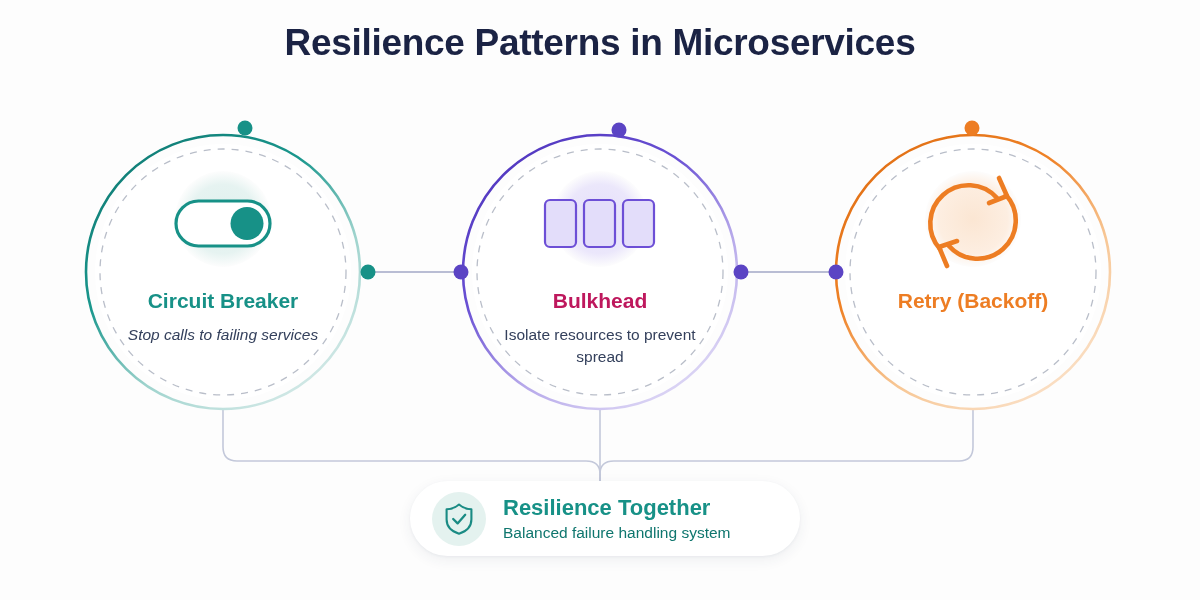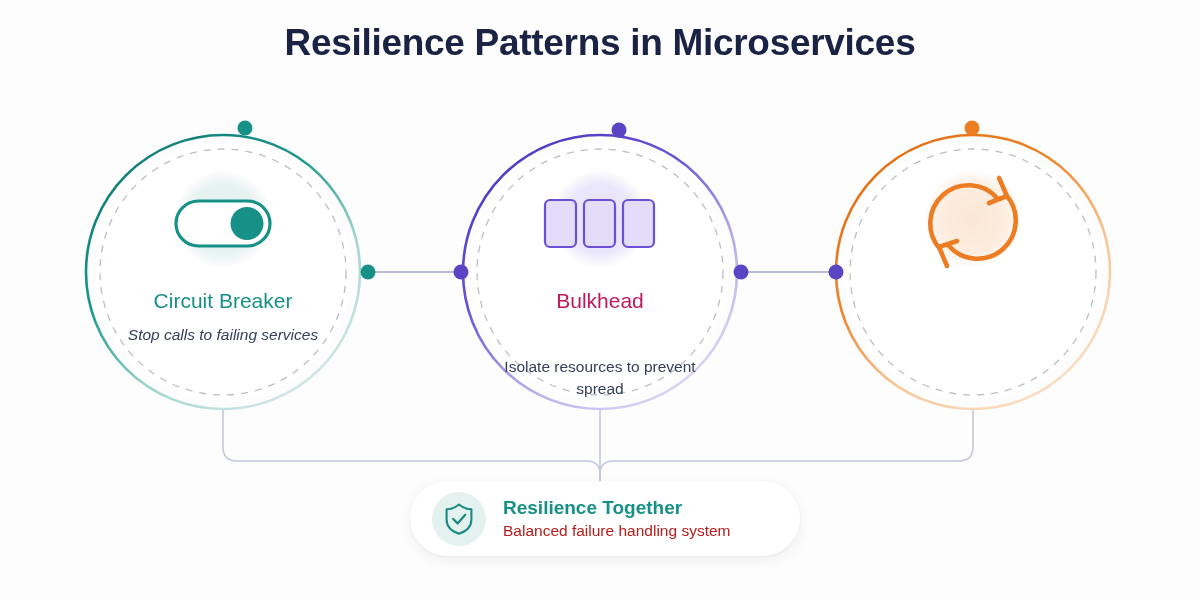--- a/index.html
+++ b/index.html
@@ -39,21 +39,21 @@
     width: 1200px;
     height: 600px;
     pointer-events: none;
   }
   
   .node-label {
     position: absolute;
     width: 300px;
     text-align: center;
     font-size: 21px;
-    font-weight: normal;
+    font-weight: bold;
     line-height: 1.1;
   }
   .node-desc {
     position: absolute;
     width: 240px;
     text-align: center;
     font-size: 15.5px;
     line-height: 1.42;
     color: #34405c;
   }
@@ -79,28 +79,28 @@
     background: #e4f2ef;
     display: flex;
     align-items: center;
     justify-content: center;
     flex: 0 0 auto;
   }
   #summary-text {
     margin-left: 17px;
   }
   #summary-title {
-    font-size: 19px;
+    font-size: 22px;
     font-weight: bold;
     color: #179187;
     line-height: 1.25;
   }
   #summary-desc {
     font-size: 15.5px;
-    color: #b91c1c;
+    color: #0f766e;
     line-height: 1.3;
     margin-top: 2px;
   }
 </style>
 </head>
 <body>
 
 <div id="stage">
 
   <div id="page-title">Resilience Patterns in Microservices</div>
@@ -198,22 +198,23 @@
     <circle cx="368" cy="272" r="7.5" fill="#179187"></circle>
     <circle cx="461" cy="272" r="7.5" fill="#5b44c4"></circle>
     <circle cx="741" cy="272" r="7.5" fill="#5b44c4"></circle>
     <circle cx="836" cy="272" r="7.5" fill="#5b44c4"></circle>
   </svg>
 
   <div class="node-label" style="left:73px; top:289px; color:#179187;">Circuit Breaker</div>
   <div class="node-desc" style="left:103px; top:324px;font-style:italic;">Stop calls to failing services</div>
 
   <div class="node-label" style="left:450px; top:289px; color:#be185d;">Bulkhead</div>
-  <div class="node-desc" style="left:480px; top:324px;margin-top:32px;">Isolate resources to prevent spread</div>
-
+  <div class="node-desc" style="left:480px; top:324px;">Isolate resources to prevent spread</div>
+
+  <div class="node-label" style="left:823px; top:289px; color:#ed7d23;">Retry (Backoff)</div>
 
   <div id="summary-card">
     <div id="summary-icon-wrap">
       <svg width="32" height="34" viewBox="0 0 32 34">
         <path d="M16 2.5 C 11.5 6.5 7 7.2 3.6 7.2 L 3.6 17.5 C 3.6 25 9.5 29.6 16 31.8 C 22.5 29.6 28.4 25 28.4 17.5 L 28.4 7.2 C 25 7.2 20.5 6.5 16 2.5 Z" fill="none" stroke="#1a8b84" stroke-width="2.1" stroke-linejoin="round"></path>
         <polyline points="10.2,17 14.6,21.4 22.2,12.8" fill="none" stroke="#1a8b84" stroke-width="2.3" stroke-linecap="round" stroke-linejoin="round"></polyline>
       </svg>
     </div>
     <div id="summary-text">
       <div id="summary-title">Resilience Together</div>

